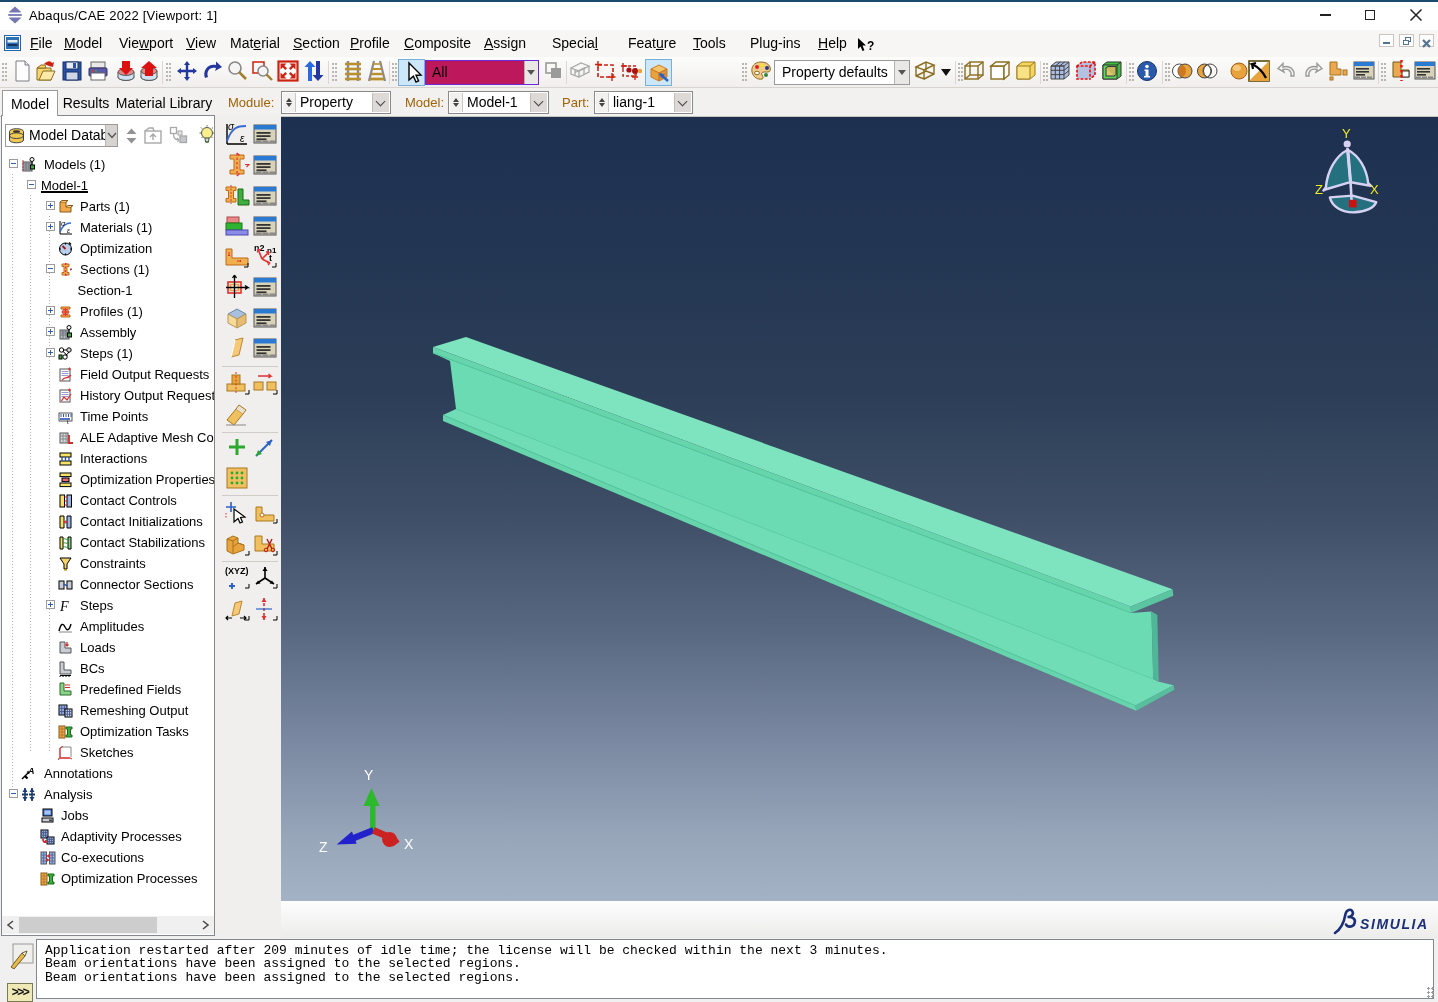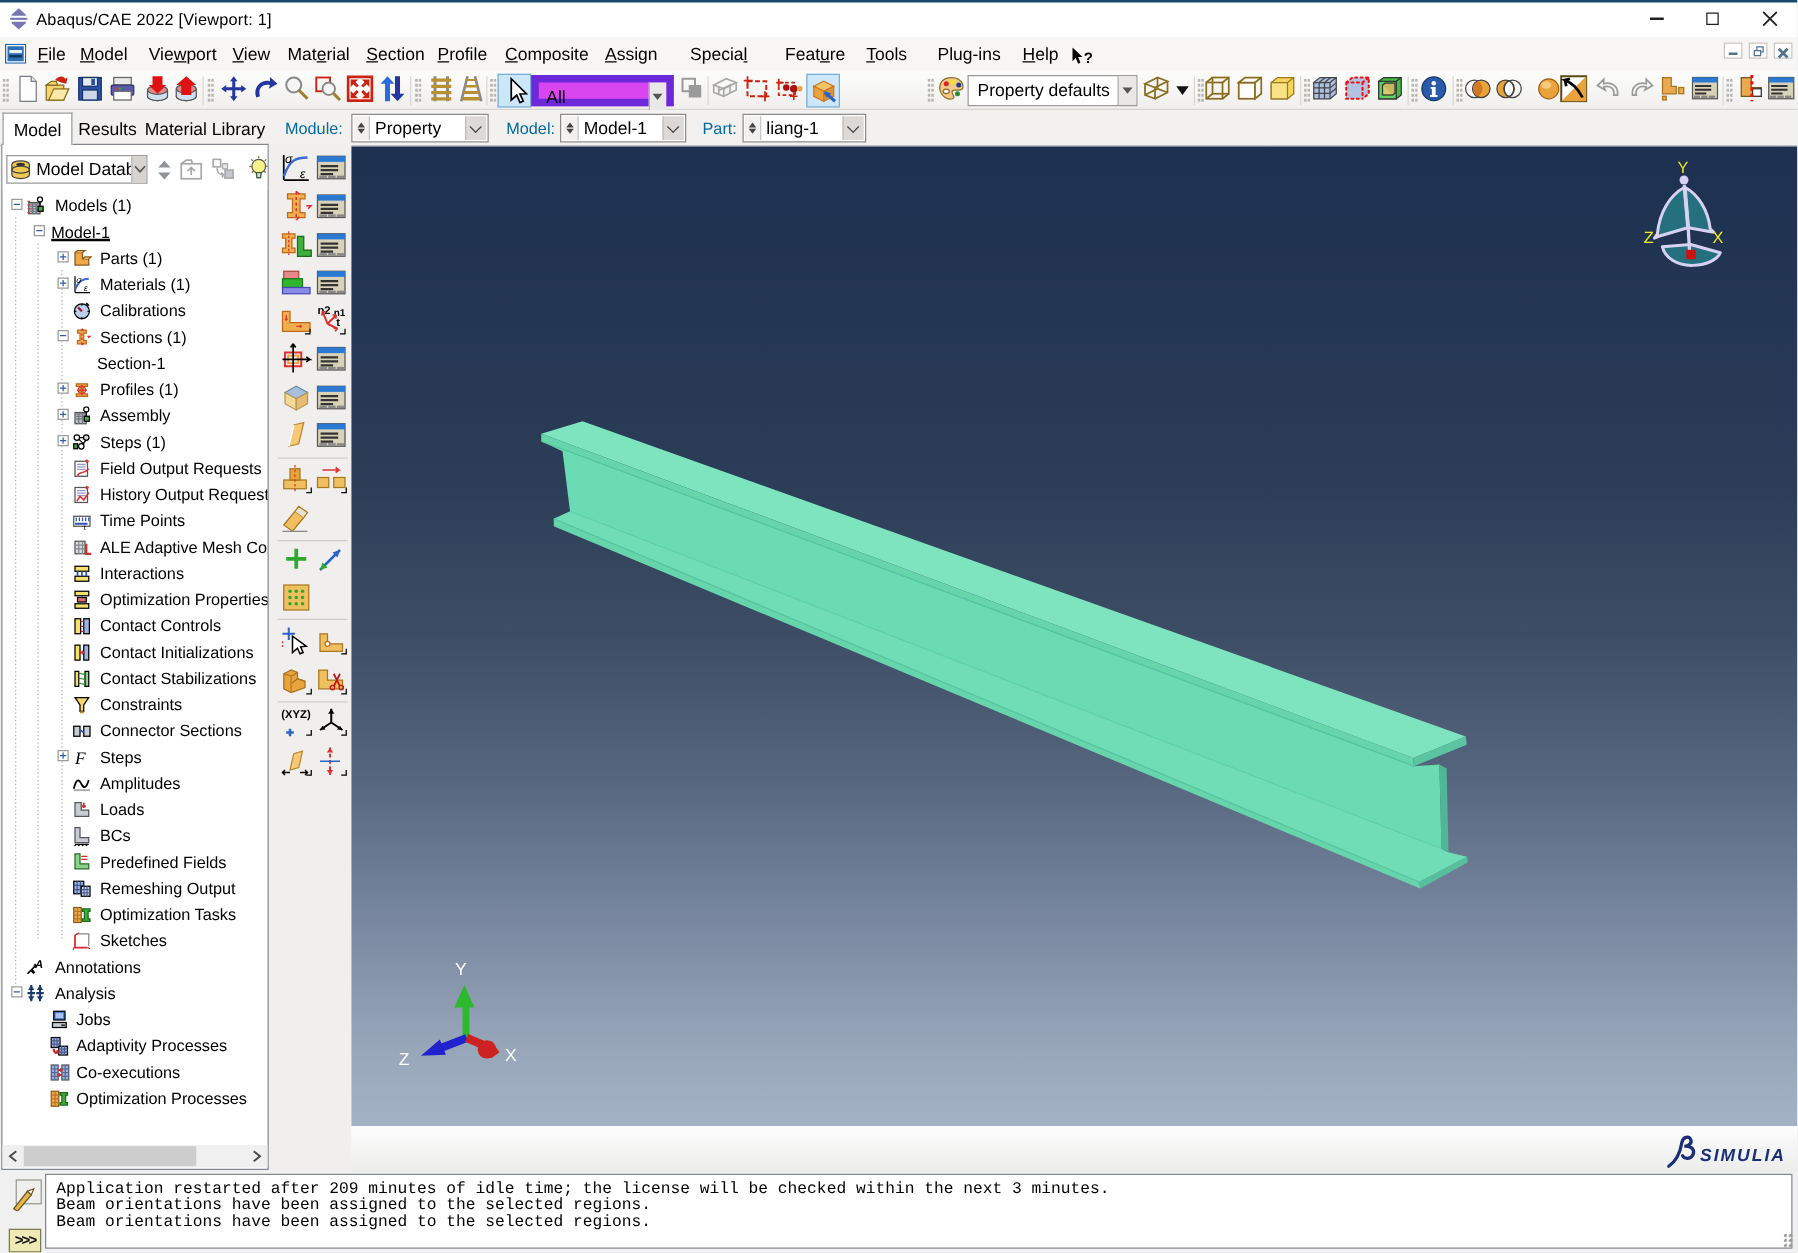--- a/index.html
+++ b/index.html
@@ -9,21 +9,21 @@
   #titlebar { left:0; top:0; width:1438px; height:30px; background:#ffffff; border-top:2px solid #1a4a6e; }
   #title-text { left:29px; top:8px; font-size:13px; color:#000; letter-spacing:0.2px; }
   #menubar { left:0; top:30px; width:1438px; height:27px; background:#f7f6f5; }
   .menu-item { position:absolute; top:35px; font-size:14px; color:#000; }
   #toolbar { left:0; top:57px; width:1438px; height:31px; background:linear-gradient(#fcfcfb,#f0efed); border-bottom:1px solid #d8d5d1; }
   .tsep { position:absolute; top:61px; width:1px; height:23px; background:#dbd8d4; }
   .grip { position:absolute; top:63px; width:5px; height:19px;
      background-image:radial-gradient(circle at 1.2px 1.2px, #b9b6b2 1.1px, transparent 1.3px);
      background-size:3px 4px; }
   #contextbar { left:0; top:88px; width:1438px; height:29px; background:#f2f1ef; border-bottom:1px solid #c9c6c2; }
-  .ctx-label { position:absolute; top:95px; font-size:13px; color:#0369a1; }
+  .ctx-label { position:absolute; top:95px; font-size:13px; color:#a16207; }
   .ctx-combo { position:absolute; top:91px; height:23px; background:#fff; border:1px solid #8a8a8a; font-size:14px; }
   .ctx-combo .spin { position:absolute; left:1px; top:1px; width:13px; height:19px; background:#f2f1ef; border-right:1px solid #c8c8c8; }
   .ctx-combo .txt { position:absolute; left:18px; top:2px; white-space:nowrap; }
   .ctx-combo .drop { position:absolute; right:1px; top:1px; width:17px; height:19px; background:#dcd9d6; border-left:1px solid #c0bdba; }
   .spin:before { content:""; position:absolute; left:3px; top:2px; border:3.5px solid transparent; border-bottom:4px solid #444; }
   .spin:after  { content:""; position:absolute; left:3px; bottom:2px; border:3.5px solid transparent; border-top:4px solid #444; }
   .drop:before { content:""; position:absolute; left:4px; top:5px; width:6px; height:6px; border-right:1.8px solid #444; border-bottom:1.8px solid #444; transform:rotate(45deg); }
   .tab { position:absolute; top:90px; height:27px; font-size:14px; color:#000; padding:5px 8px 0 8px; }
   .tab.active { background:#fff; border:1px solid #9a9a9a; border-bottom:none; top:90px; height:26px; z-index:3;}
   #treepanel { left:1px; top:115px; width:214px; height:821px; background:#fff; border:1px solid #828790; overflow:hidden; }
@@ -174,21 +174,21 @@
       <line x1="5" y1="14" x2="17" y2="14" stroke-width="2.4"></line>
       <line x1="4" y1="19" x2="18" y2="19" stroke-width="2.8"></line>
     </g>
   </svg>
 <div class="tsep" style="left:389px"></div>
 <div class="grip" style="left:392px"></div>
 <div class="abs" style="left:398px;top:59px;width:27px;height:27px;background:#cde7fa;border:1px solid #79aed6"></div>
 <svg class="abs" style="left:402px;top:61px" width="22" height="22" viewBox="0 0 22 22">
     <path d="M7 2 L7 19 L11.4 15.2 L14 21 L16.6 19.8 L14 14.2 L19 14 Z" fill="#fff" stroke="#000" stroke-width="1.4"></path>
   </svg>
-<div class="abs" style="left:425px;top:60px;width:114px;height:25px;background:#d946ef;border:6px solid #6d28d9">
+<div class="abs" style="left:425px;top:60px;width:114px;height:25px;background:#be185d;border:1px solid #6d28d9">
     <div style="position:absolute;left:6px;top:3px;font-size:14px">All</div>
     <div style="position:absolute;right:0;top:0;width:14px;height:23px;background:#e9e8e6;border-left:1px solid #b5b2ae">
       <div style="position:absolute;left:2px;top:9px;border:4.5px solid transparent;border-top:5px solid #555"></div>
     </div>
   </div>
 <svg class="abs" style="left:543px;top:60px" width="22" height="22" viewBox="0 0 22 22">
     <rect x="3" y="3" width="10" height="10" fill="none" stroke="#9a9a9a" stroke-width="1.6"></rect>
     <rect x="8" y="8" width="10" height="10" fill="#9a9a9a"></rect>
   </svg>
 <div class="tsep" style="left:566px"></div>
@@ -453,21 +453,21 @@
       </svg>
       <div style="position:absolute;left:78px;top:3px">Materials (1)</div>
     </div>
 <div class="trow" style="left:0;top:121.5px;width:212px">
       <svg style="position:absolute;left:56px;top:3px" width="16" height="16" viewBox="0 0 16 16">
         <circle cx="7.5" cy="8" r="6" fill="#b8d0ee" stroke="#000"></circle>
         <path d="M7.5 8 L4.5 5" stroke="#aa1111" stroke-width="1.8"></path>
         <path d="M7.5 2 L7.5 3.5 M13.5 8 L12 8 M7.5 14 L7.5 12.5 M1.5 8 L3 8" stroke="#000"></path>
         <path d="M11 1.5 L13 3.5" stroke="#000" stroke-width="1.5"></path>
       </svg>
-      <div style="position:absolute;left:78px;top:3px">Calibrations</div>
+      <div style="position:absolute;left:78px;top:3px">Optimization</div>
     </div>
 <div class="trow" style="left:0;top:142.5px;width:212px">
       <div class="texp" style="left:44px;top:5px"></div>
       <svg style="position:absolute;left:56px;top:3px" width="16" height="16" viewBox="0 0 16 16">
         <path d="M4 2 L11 2 L11 4.5 L9 4.5 L9 10.5 L11 10.5 L11 13 L4 13 L4 10.5 L6 10.5 L6 4.5 L4 4.5 Z" fill="#f0b050" stroke="#c06818"></path>
         <path d="M7.5 1 L7.5 14" stroke="#e03030" stroke-dasharray="2 1.5"></path>
         <path d="M7.5 1 L9 2.5 M12 7 L14 7 L12.8 8.2 M7.5 14 L9 12.5" stroke="#e03030"></path>
       </svg>
       <div style="position:absolute;left:78px;top:3px">Sections (1)</div>
     </div>

